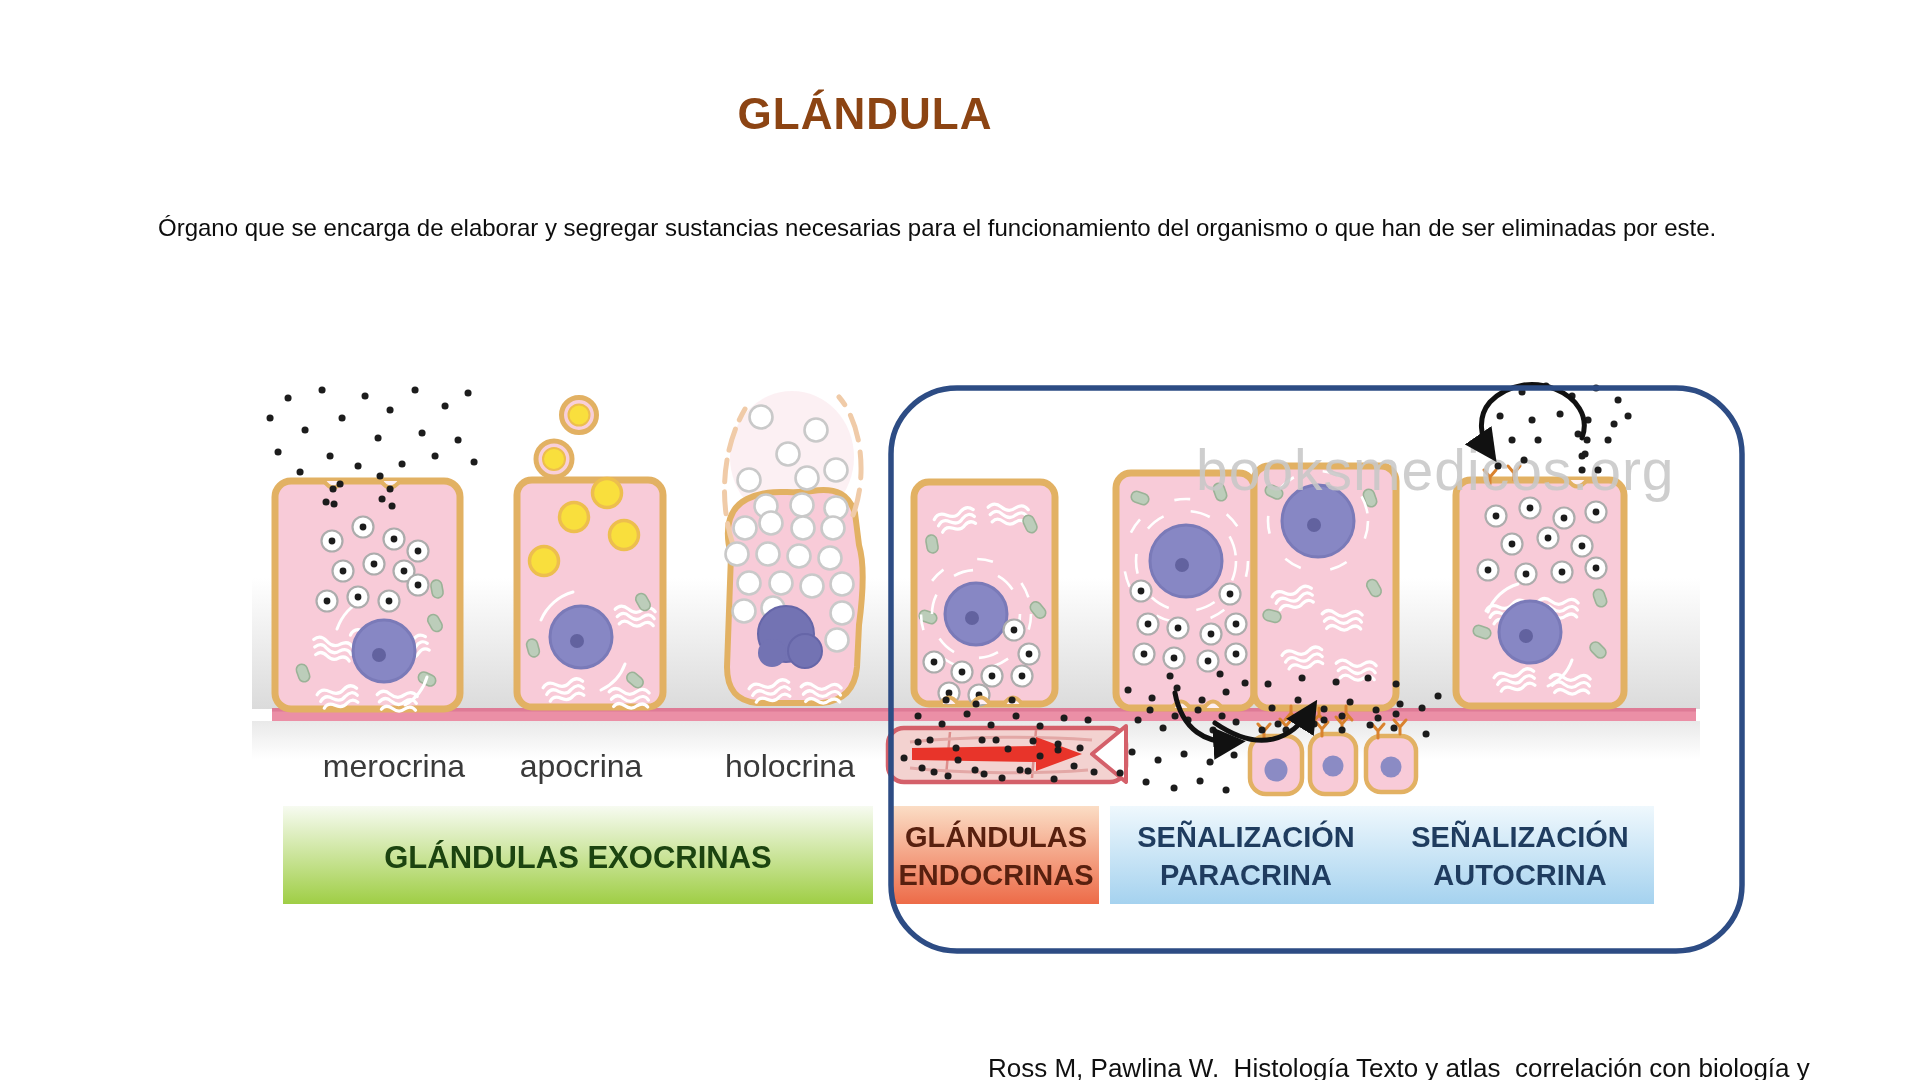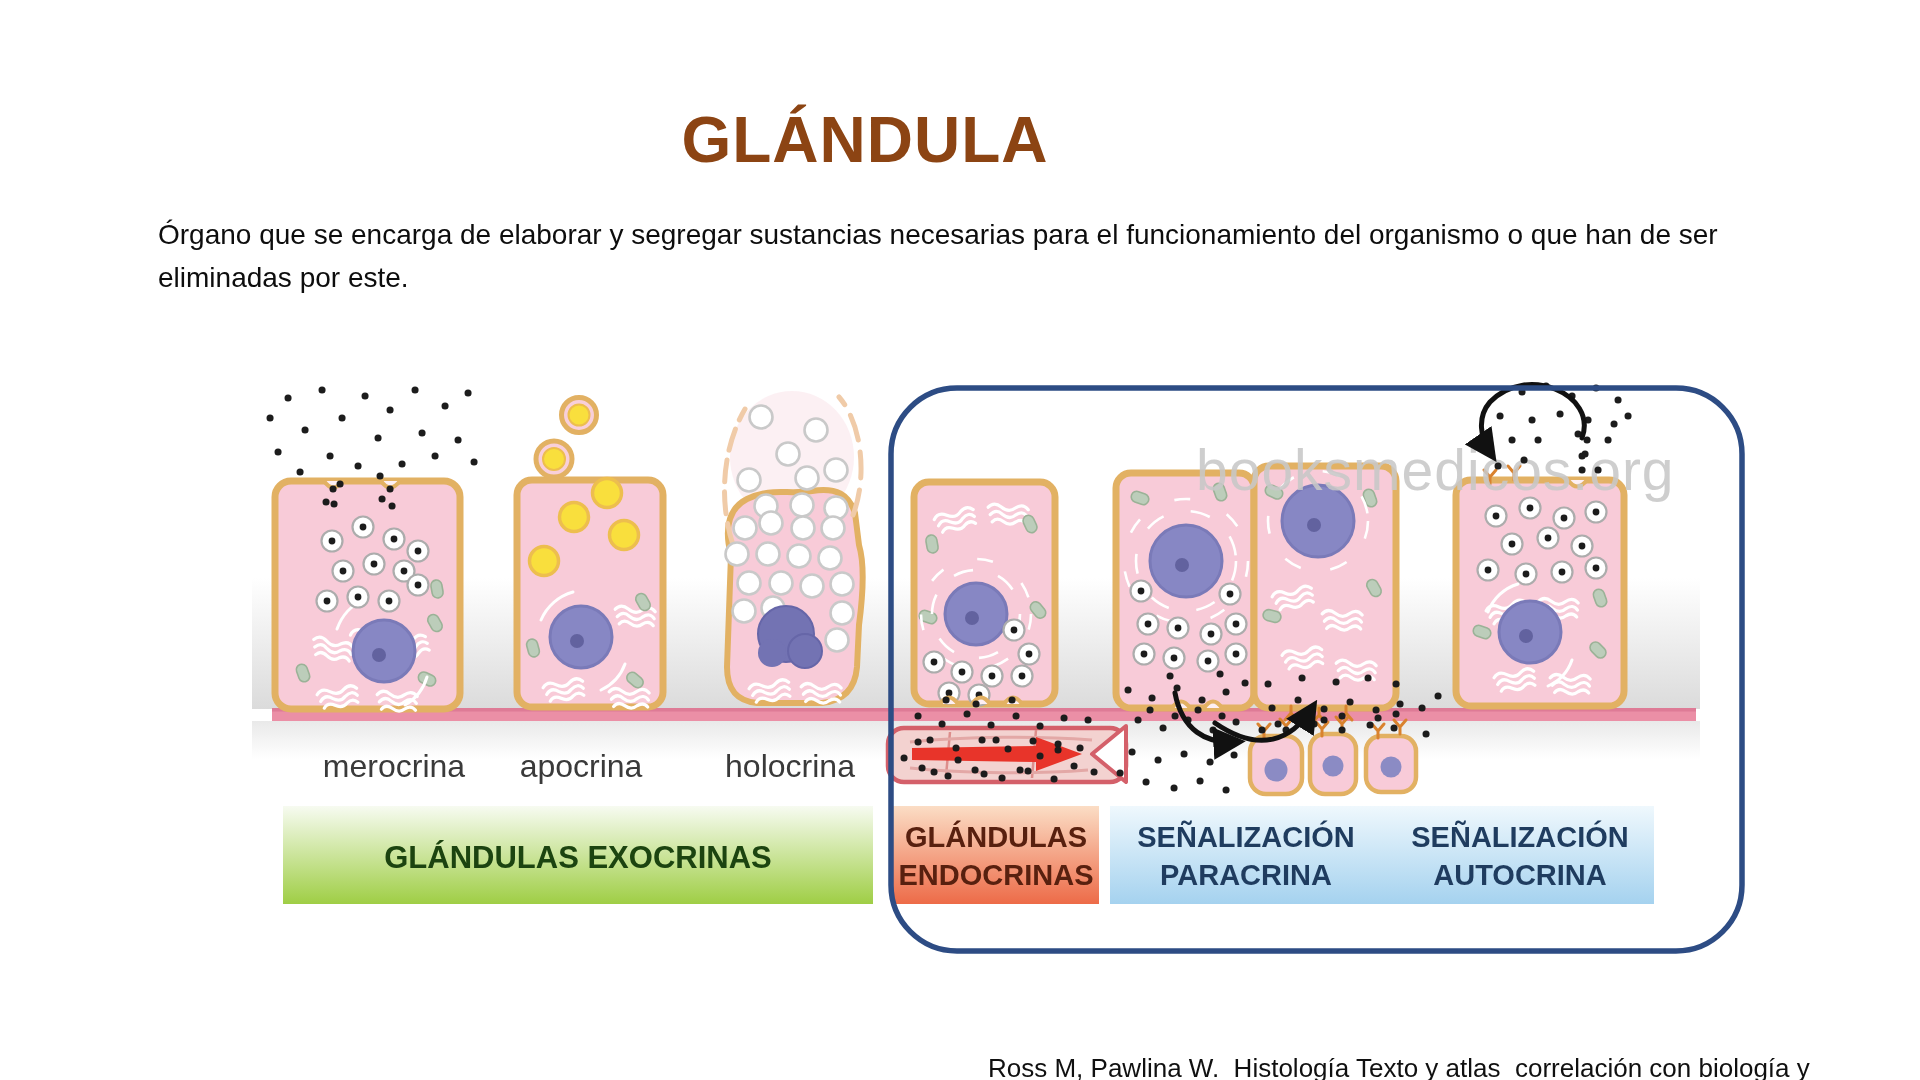--- a/index.html
+++ b/index.html
@@ -1,22 +1,22 @@
 <!DOCTYPE html>
 <html><head>
 <meta charset="utf-8">
 <style>
   html,body{margin:0;padding:0;background:#ffffff;}
   body{width:1920px;height:1080px;position:relative;overflow:hidden;
        font-family:"Liberation Sans",sans-serif;}
   .abs{position:absolute;}
   .title{left:865px;top:60px;transform:translateX(-50%);
-         font-size:64px;font-weight:bold;color:#8C4413;letter-spacing:1px;
+         font-size:44px;font-weight:bold;color:#8C4413;letter-spacing:1px;
          white-space:nowrap;}
-  .desc{left:158px;top:186px;width:1668px;font-size:28px;line-height:1.52;
+  .desc{left:158px;top:186px;width:1668px;font-size:24px;line-height:1.52;
         color:#0d0d0d;}
   .citation{left:988px;top:1027px;font-size:26px;color:#101010;
             white-space:pre-wrap;}
   .figure{left:230px;top:378px;width:1550px;height:580px;}
   svg text{font-family:"Liberation Sans",sans-serif;}
   .cell-label{font-size:32px;fill:#3a3a3a;}
   .bar-label-green{font-size:31px;font-weight:bold;fill:#1C4410;}
   .bar-label-orange{font-size:29px;font-weight:bold;fill:#58200F;}
   .bar-label-blue{font-size:29px;font-weight:bold;fill:#1F3C5F;}
   .watermark{font-size:57px;fill:#C8C8C8;opacity:.88;letter-spacing:1px;}

